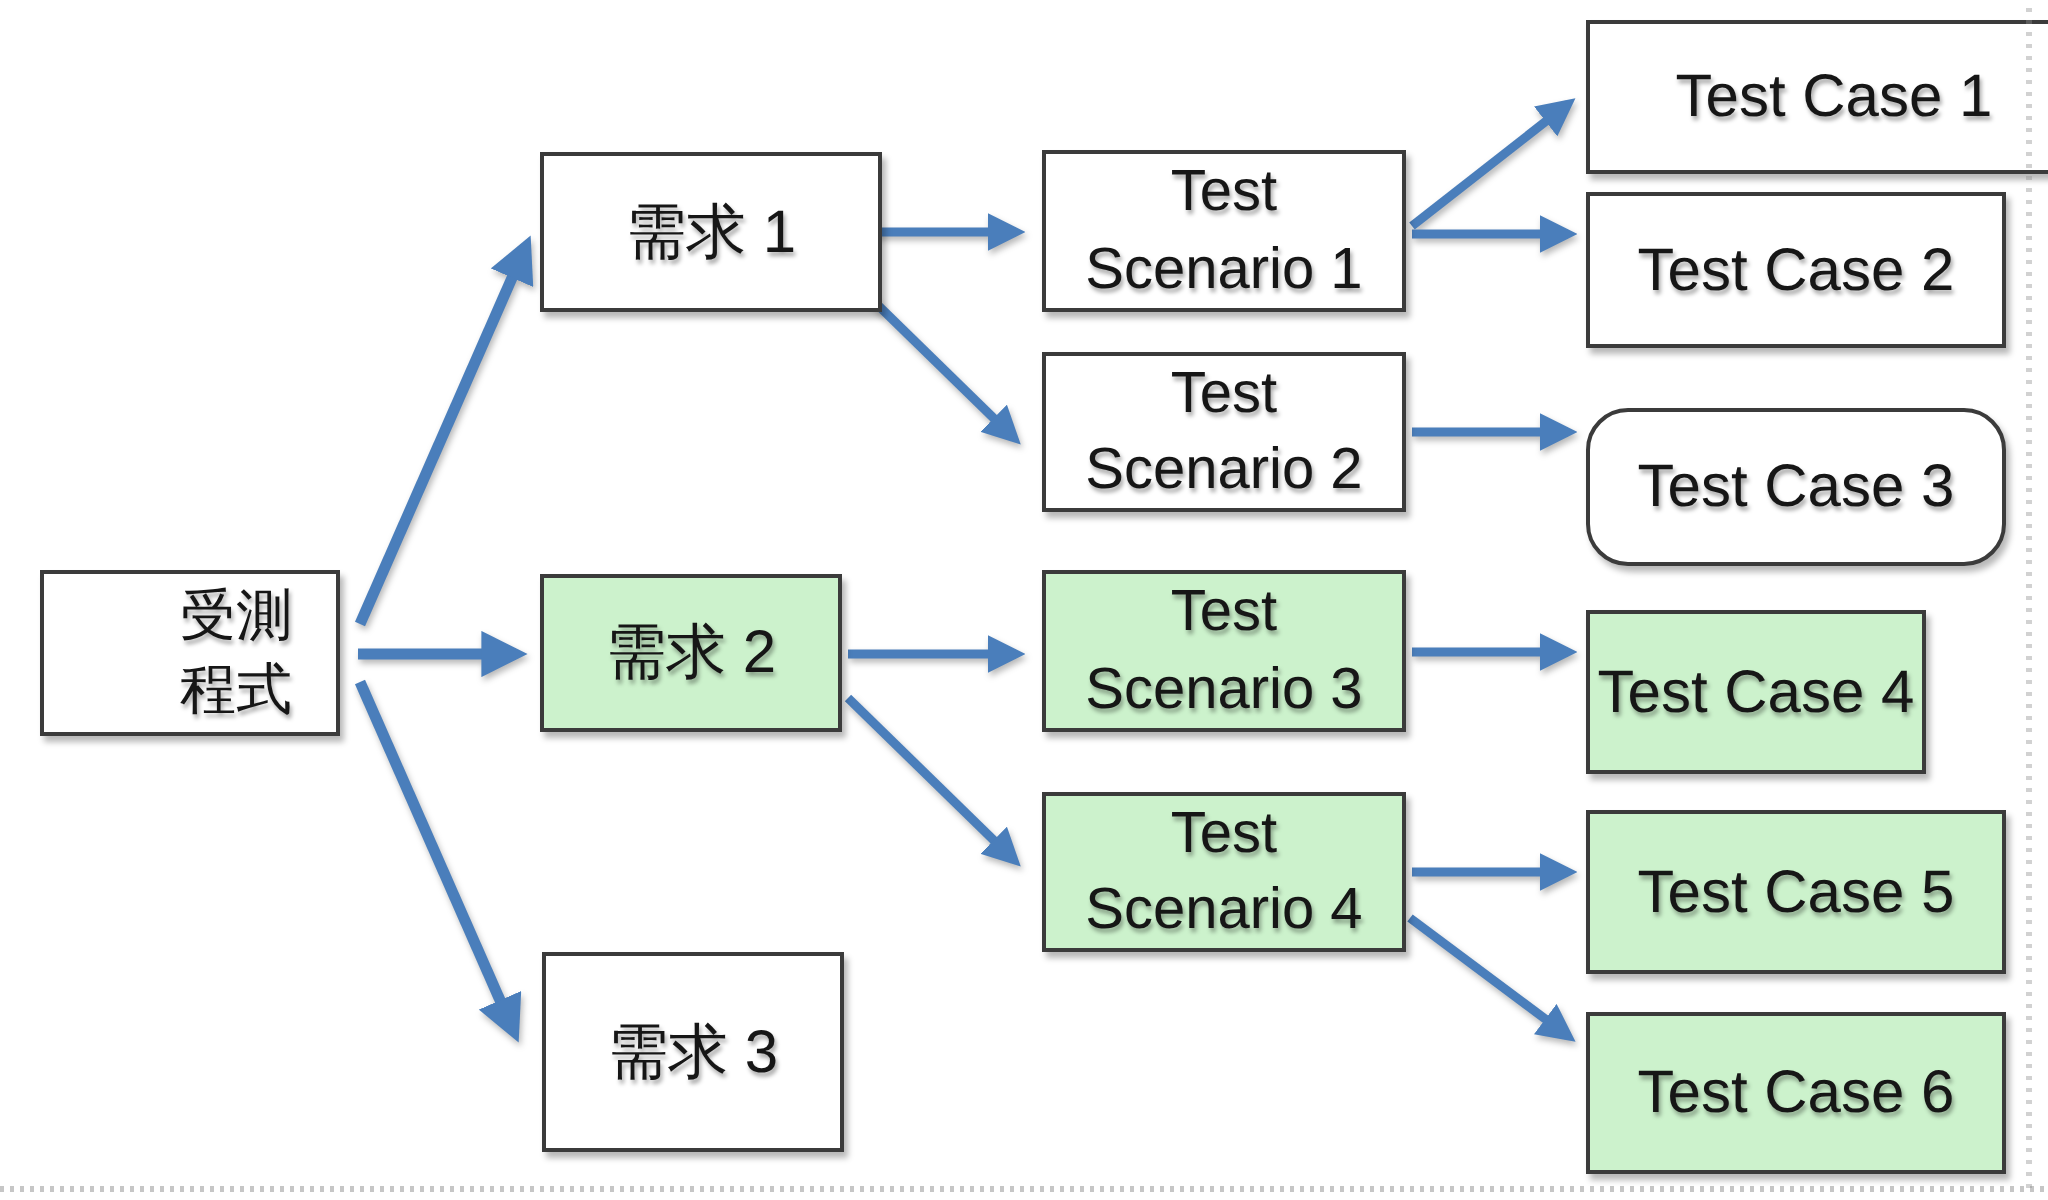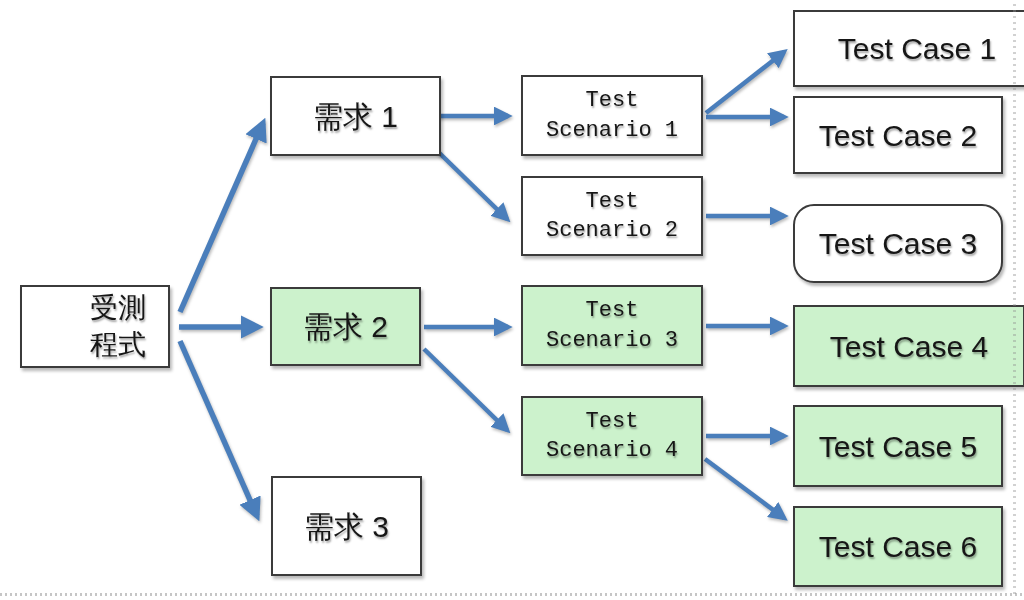--- a/index.html
+++ b/index.html
@@ -39,21 +39,21 @@
   .node.white { background: var(--white, #ffffff); }
   .label {
     white-space: pre-line;
     text-align: center;
     color: var(--text, #161616);
     text-shadow: 1px 2px 2px rgba(0,0,0,0.35);
     line-height: 1.3;
   }
   .root .label { font-size: 28px; margin-left: 46px; }
   .req  .label { font-size: 30px; }
-  .ts   .label { font-size: 22px; line-height: 1.32; font-family: Liberation Mono, monospace; }
+  .ts   .label { font-size: 29px; line-height: 1.32; }
   .tc   .label { font-size: 30px; }
   .noise-bottom {
     position: absolute;
     left: 0; top: 593px;
     width: 1024px; height: 3px;
     background: repeating-linear-gradient(90deg, #8d8d8d 0 2px, transparent 2px, transparent 5px);
     opacity: 0.5;
   }
   .noise-right {
     position: absolute;
@@ -123,21 +123,21 @@
 
   <div class="node tc white" style="left:793px; top:10px; width:248px; height:77px;">
     <span class="label">Test Case 1</span>
   </div>
   <div class="node tc white" style="left:793px; top:96px; width:210px; height:78px;">
     <span class="label">Test Case 2</span>
   </div>
   <div class="node tc white" style="left:793px; top:204px; width:210px; height:79px;border-radius:21px;">
     <span class="label">Test Case 3</span>
   </div>
-  <div class="node tc green" style="left:793px; top:305px; width:232px; height:82px;">
+  <div class="node tc green" style="left:793px; top:305px; width:170px; height:82px;">
     <span class="label">Test Case 4</span>
   </div>
   <div class="node tc green" style="left:793px; top:405px; width:210px; height:82px;">
     <span class="label">Test Case 5</span>
   </div>
   <div class="node tc green" style="left:793px; top:506px; width:210px; height:81px;">
     <span class="label">Test Case 6</span>
   </div>
 
   <div class="noise-bottom"></div>

